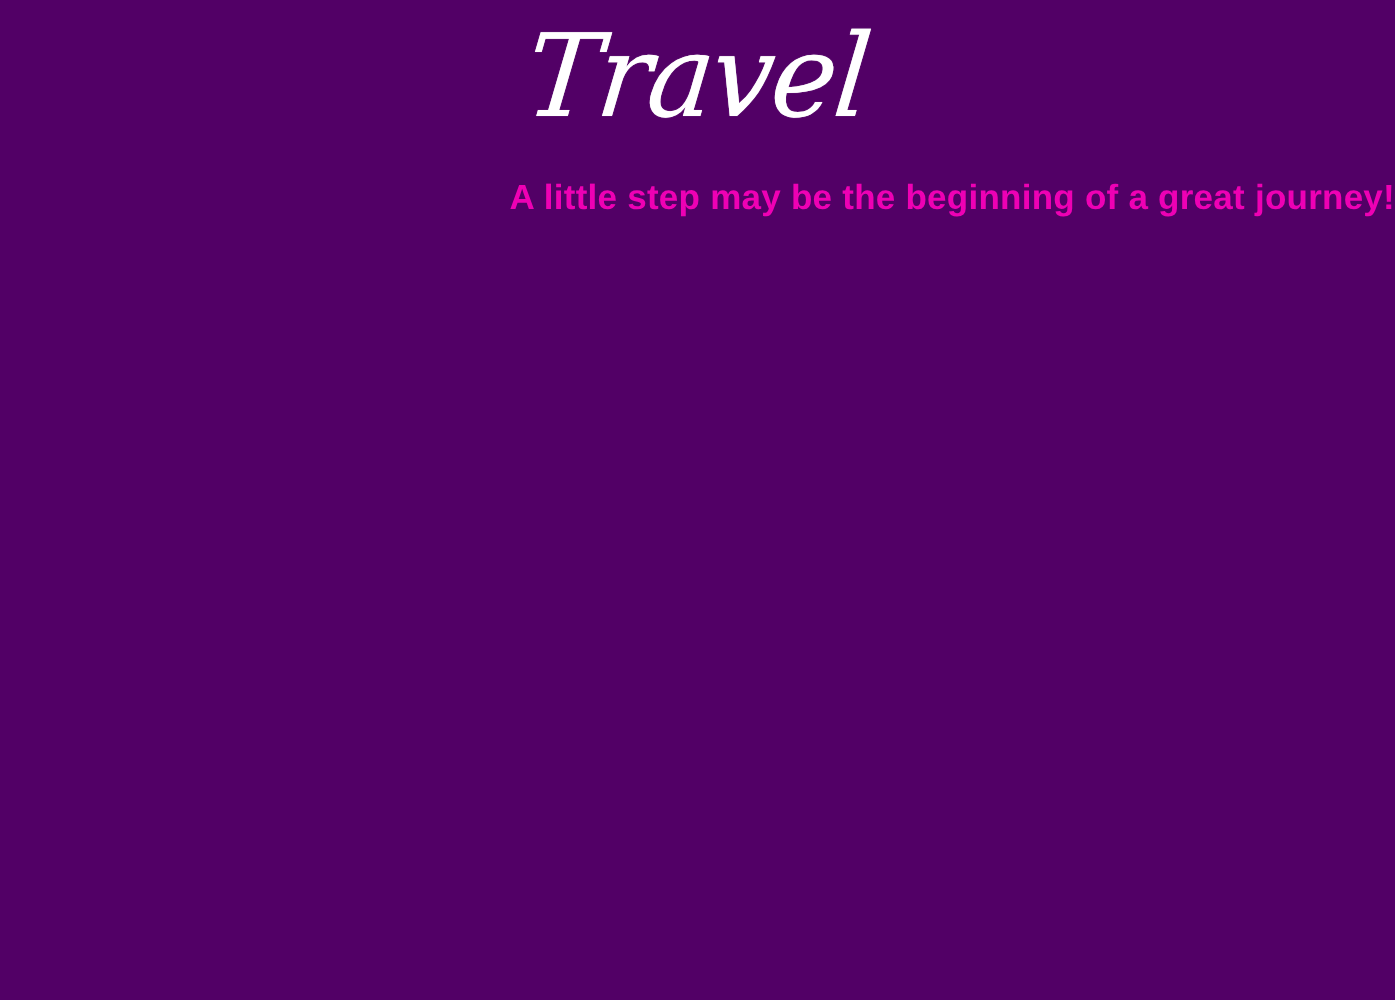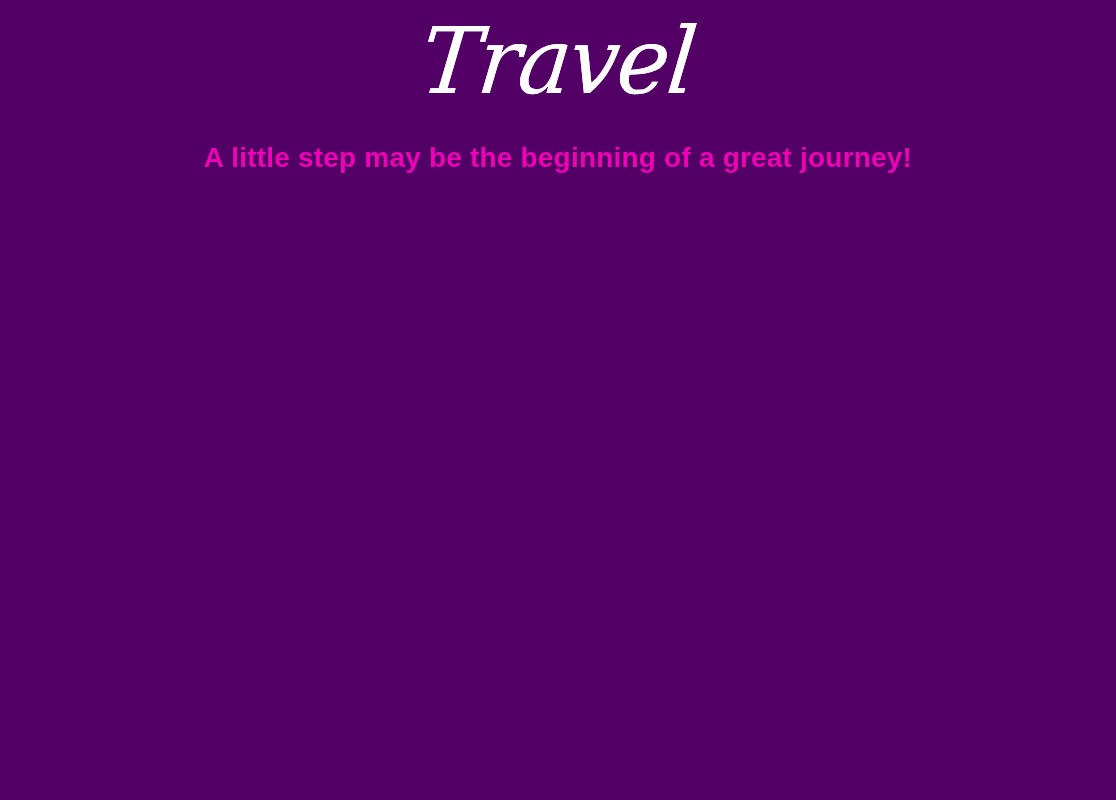--- a/index.html
+++ b/index.html
@@ -49,30 +49,31 @@
     letter-spacing: -2px;
     white-space: nowrap;
     
     transform: skewX(-6deg) scaleX(0.96);
     transform-origin: center center;
     text-shadow: 0 0 0.6px rgba(255,255,255,0.85);
   }
 
   .hero-subtitle {
     display: block;
-    margin: 16px;
+    margin: 0;
     padding: 0;
     margin-top: 24px;
     color: #ee00b4;
     font-family: "Liberation Sans", sans-serif;
     font-size: 28px;
     font-weight: bold;
     letter-spacing: 0.2px;
     line-height: 32px;
     white-space: nowrap;
+    text-align: right;
   }
 
   
   .content-area {
     position: absolute;
     top: 200px;
     left: 0;
     width: 1116px;
     height: 600px;
     background: #520066;

